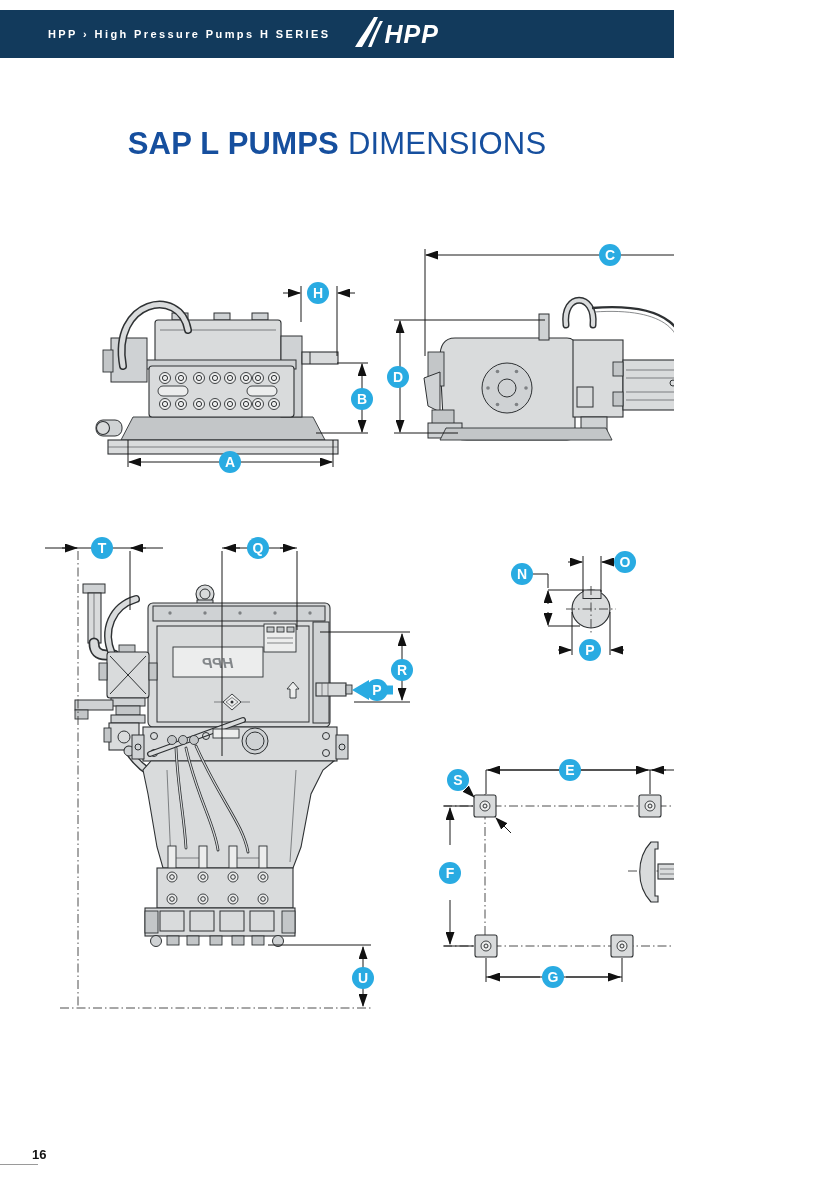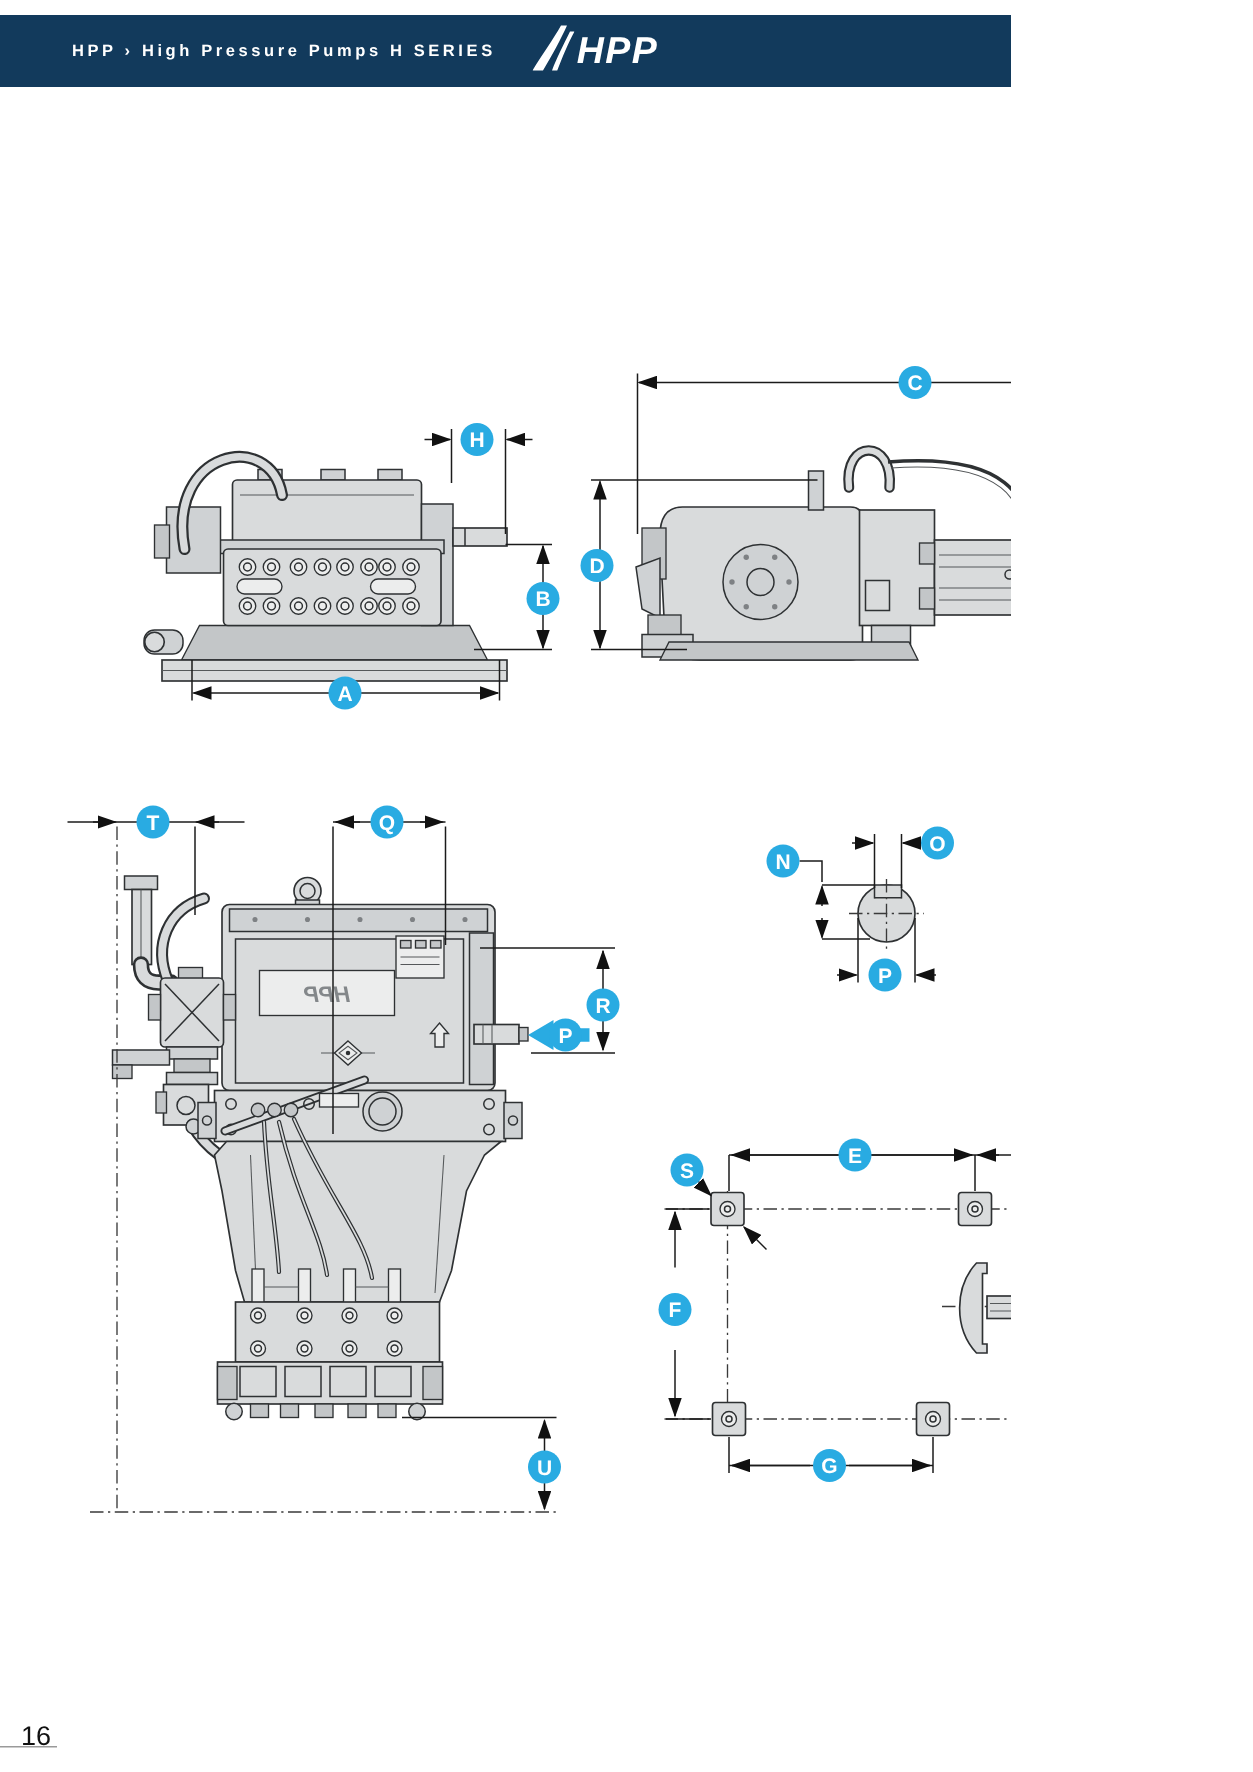--- a/index.html
+++ b/index.html
@@ -12,21 +12,21 @@
   .logo{margin-left:24px;display:flex;align-items:center;color:#ffffff;}
   .logo-text{font-size:25px;font-weight:bold;font-style:italic;letter-spacing:1px;margin-left:2px;}
   .title{position:absolute;top:126px;left:0;width:100%;text-align:center;
         color:#164f9e;font-size:31px;letter-spacing:0.2px;}
   .title .t-bold{font-weight:bold;}
   .title .t-reg{font-weight:normal;margin-left:9px;}
   .drawings-svg{position:absolute;left:0;top:0;}
   #badge-layer .dim-badge{position:absolute;width:22px;height:22px;border-radius:50%;
         color:#fff;font-size:14px;font-weight:bold;text-align:center;line-height:22px;
         transform:translate(-50%,-50%);}
-  .page-number{position:absolute;left:14px;top:1147px;font-size:18px;font-weight:normal;color:#111;}
+  .page-number{position:absolute;left:32px;top:1147px;font-size:13px;font-weight:bold;color:#111;}
   .footer-line{position:absolute;left:0;top:1164px;width:38px;height:1px;background:#9a9a9a;}
 
   
   .p  {fill:#d9dbdc;stroke:#2e3133;stroke-width:1.1;}
   .p2 {fill:#cfd2d4;stroke:#2e3133;stroke-width:1;}
   .p3 {fill:#c3c6c8;stroke:#2e3133;stroke-width:0.9;}
   .w  {fill:#eceded;stroke:#2e3133;stroke-width:0.9;}
   .ol {fill:none;stroke:#2e3133;stroke-width:1;}
   .th {fill:none;stroke:#55585a;stroke-width:0.7;}
   .dim{stroke:#1b1b1b;stroke-width:1;fill:none;}
@@ -46,20 +46,23 @@
       <span>
         <svg width="28" height="32" viewBox="0 0 28 32">
           <path d="M19,1 C14,10 6,21 0,31 L7,31 C13,21 19,10 23,1 Z" fill="#ffffff"></path>
           <path d="M25,5 C21,13 16,23 13,31 L16.5,31 C20,22 24,12 28,5 Z" fill="#ffffff"></path>
         </svg>
       </span>
       <span class="logo-text">HPP</span>
     </span>
   </div>
 
+  <div class="title">
+    <span class="t-bold">SAP L PUMPS</span><span class="t-reg">DIMENSIONS</span>
+  </div>
 
   <svg class="drawings-svg" width="835" height="1181" viewBox="0 0 835 1181">
     <defs>
       <marker id="ar" markerWidth="13" markerHeight="9" refX="12" refY="4.5" orient="auto" markerUnits="userSpaceOnUse">
         <path d="M0,0 L13,4.5 L0,9 Z" fill="#111"></path>
       </marker>
     </defs>
 
     <g>
       <polygon class="p3" points="133,417 313,417 325,440 121,440"></polygon>

